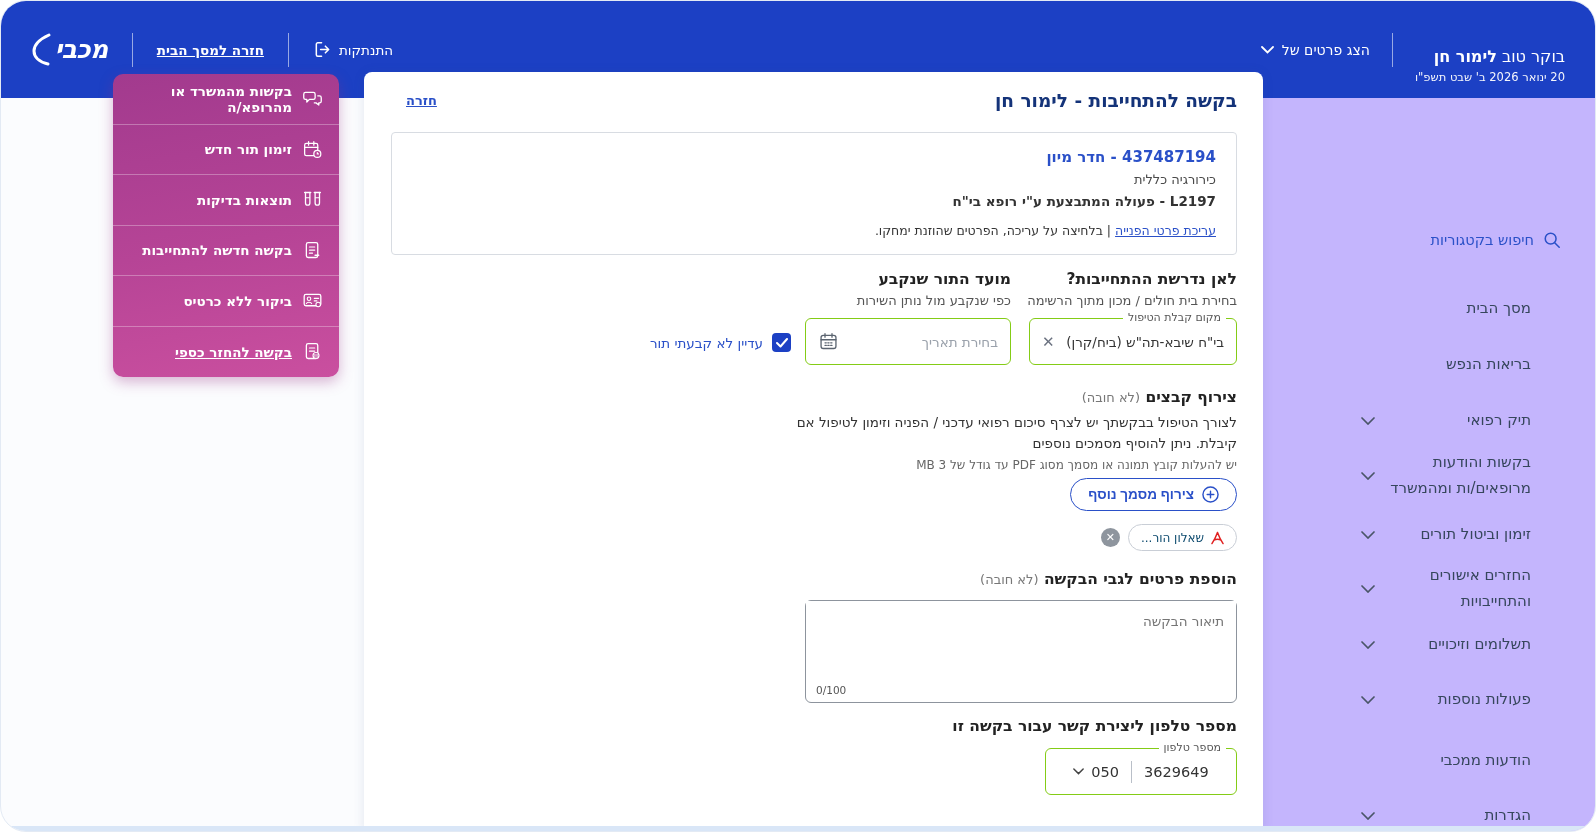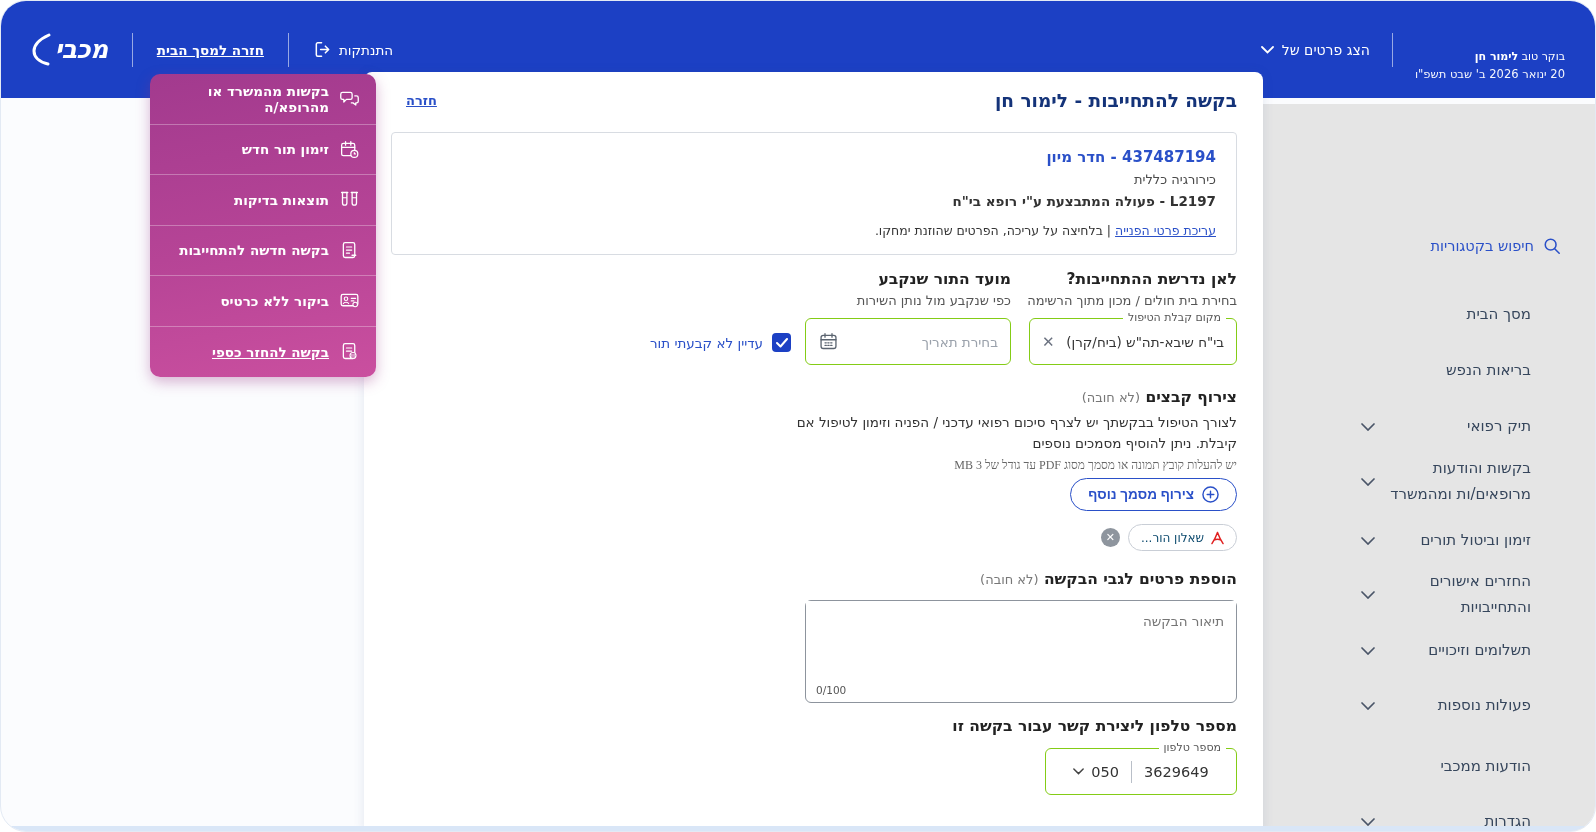--- a/index.html
+++ b/index.html
@@ -4,42 +4,42 @@
 <style>
   * { margin:0; padding:0; box-sizing:border-box; }
   html,body { width:1596px; height:832px; background:#fff; font-family:"DejaVu Sans","Liberation Sans",sans-serif; }
   .app { position:relative; width:1596px; height:832px; border-radius:26px; overflow:hidden;
          background:#fbfcfe; border:1px solid #e3eaf4; direction:rtl; }
 
   
   .header { position:absolute; top:0; left:0; right:0; height:97px; background:#1c40c4;
             display:flex; justify-content:space-between; align-items:center; padding:0 30px 0 30px; color:#fff; }
   .hdr-right { display:flex; align-items:center; gap:22px; }
-  .greeting-name { font-size:11px;margin-top:32px; }
+  .greeting-name { font-size:16px;margin-top:32px; }
   .greeting-name b { font-weight:bold; }
   .greeting-date { font-size:11.5px; margin-top:4px; opacity:.95; }
   .v-div { width:1px; height:34px; background:rgba(255,255,255,.55); }
   .show-details { display:flex; align-items:center; gap:8px; font-size:14px; cursor:pointer; }
   .hdr-left { display:flex; align-items:center; gap:24px; direction:ltr; }
   .logo { font-size:25px; font-weight:bold; font-style:italic; letter-spacing:-.5px; display:flex; align-items:center; gap:2px; }
   .link-white { color:#fff; font-size:13.5px; font-weight:bold; text-decoration:underline; cursor:pointer; }
   .logout { display:flex; align-items:center; gap:7px; font-size:13.5px; cursor:pointer; direction:rtl; }
 
   
   .quick-menu { position:absolute; top:73px; left:112px; width:226px; z-index:6; border-radius:10px; overflow:hidden;
                 background:linear-gradient(170deg,#a23a8e 0%,#b64496 55%,#ca4f9f 100%);
-                box-shadow:0 5px 14px rgba(150,45,130,.35);margin-left:37px; }
+                box-shadow:0 5px 14px rgba(150,45,130,.35); }
   .qm-item { height:50.5px; display:flex; align-items:center; gap:10px; padding:0 16px;
              color:#fff; font-size:13.5px; font-weight:bold; cursor:pointer;
              border-bottom:1px solid rgba(255,255,255,.30); }
   .qm-item:last-child { border-bottom:none;text-decoration:underline; }
   .qm-item svg { flex:0 0 auto; }
 
   
-  .sidebar { position:absolute; top:97px; right:0; width:334px; bottom:0; background:#e5e5e5;margin-top:6px; }
+  .sidebar { position:absolute; top:97px; right:0; width:334px; bottom:0; background:#c4b5fd; }
   .sb-search { position:absolute; top:133px; right:34px; display:flex; align-items:center; gap:9px;
                color:#2a50c8; font-size:14.5px; cursor:pointer; }
   .sb-row { position:absolute; right:64px; width:170px; display:flex; align-items:center;
             justify-content:space-between; color:#36465c; font-size:15px; cursor:pointer; }
   .sb-row .lbl { text-align:right; line-height:1.7; }
   .sb-row.noarrow { justify-content:flex-start; }
 
   
   .card { position:absolute; top:71px; left:363px; width:899px; height:761px; background:#fff;
           border-radius:8px 8px 0 0; box-shadow:0 1px 12px rgba(40,70,130,.12); z-index:4; }
@@ -70,21 +70,21 @@
                 justify-content:space-between; padding:0 12px; cursor:pointer; }
   .date-ph { color:#9aa1ab; font-size:13.5px; }
 
   .chk-row { position:absolute; top:261px; right:472px; display:flex; align-items:center; gap:9px; cursor:pointer; }
   .chk-box { width:19px; height:19px; background:#1c40c4; border-radius:4px; display:flex;
              align-items:center; justify-content:center; }
   .chk-lbl { color:#2a50c8; font-size:13.5px; }
 
   .files-desc { position:absolute; top:340px; right:26px; width:452px; font-size:13.5px; color:#333;
                 line-height:1.55; text-align:right; }
-  .size-note { position:absolute; top:386px; right:26px; font-size:12px; color:#666;font-family:Liberation Serif, serif; }
+  .size-note { position:absolute; top:386px; right:26px; font-size:12px; color:#666; }
   .add-btn { position:absolute; top:406px; right:26px; height:33px; padding:0 17px; border:1.5px solid #2a50c8;
              border-radius:18px; display:flex; align-items:center; gap:8px; color:#2a50c8;
              font-size:13.5px; font-weight:bold; background:#fff; cursor:pointer; }
   .chip-row { position:absolute; top:452px; right:26px; display:flex; align-items:center; gap:8px; }
   .chip { height:27px; border:1px solid #c9ced6; border-radius:15px; padding:0 12px; display:flex;
           align-items:center; gap:7px; font-size:12px; color:#0c4a6e; background:#fff; cursor:pointer; }
   .chip-close { width:19px; height:19px; border-radius:50%; background:#8e959e; color:#fff; display:flex;
                 align-items:center; justify-content:center; font-size:11px; cursor:pointer; }
 
   .textarea-wrap { position:absolute; top:528px; right:26px; width:432px; height:103px;

